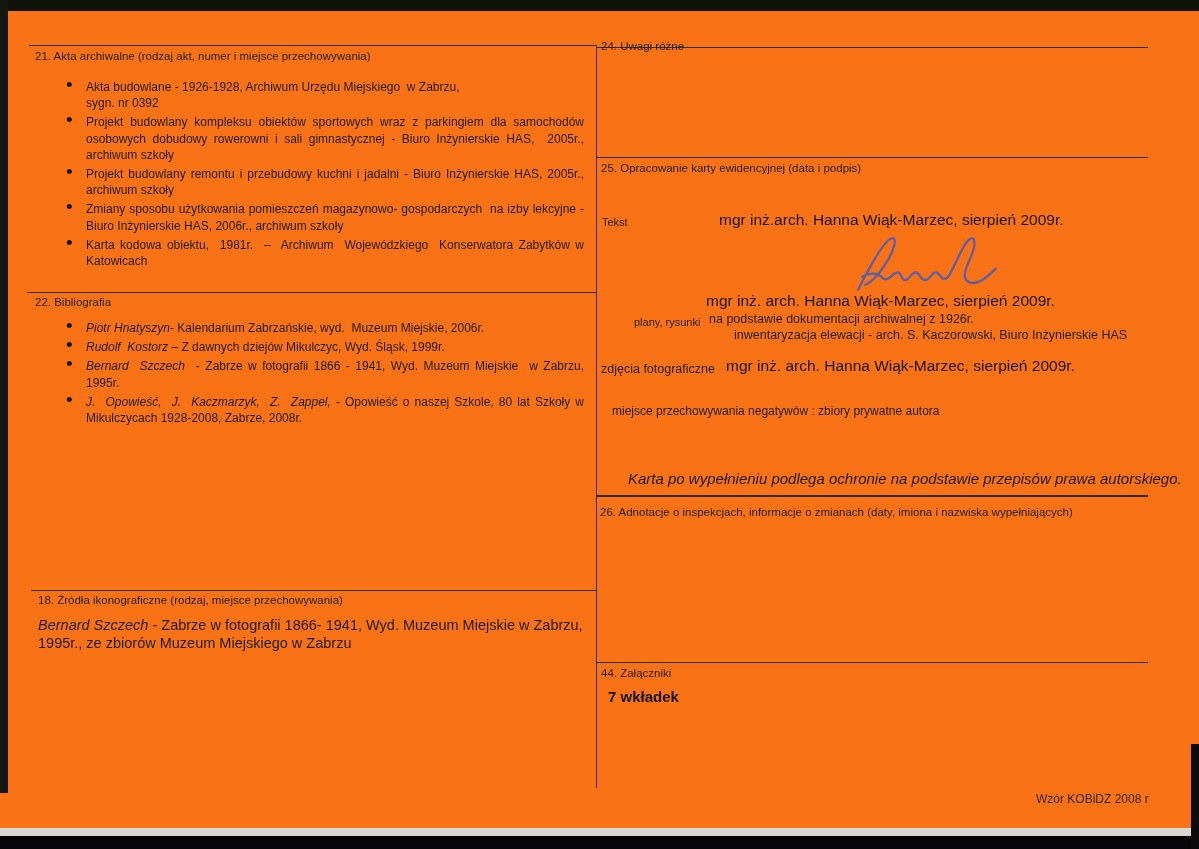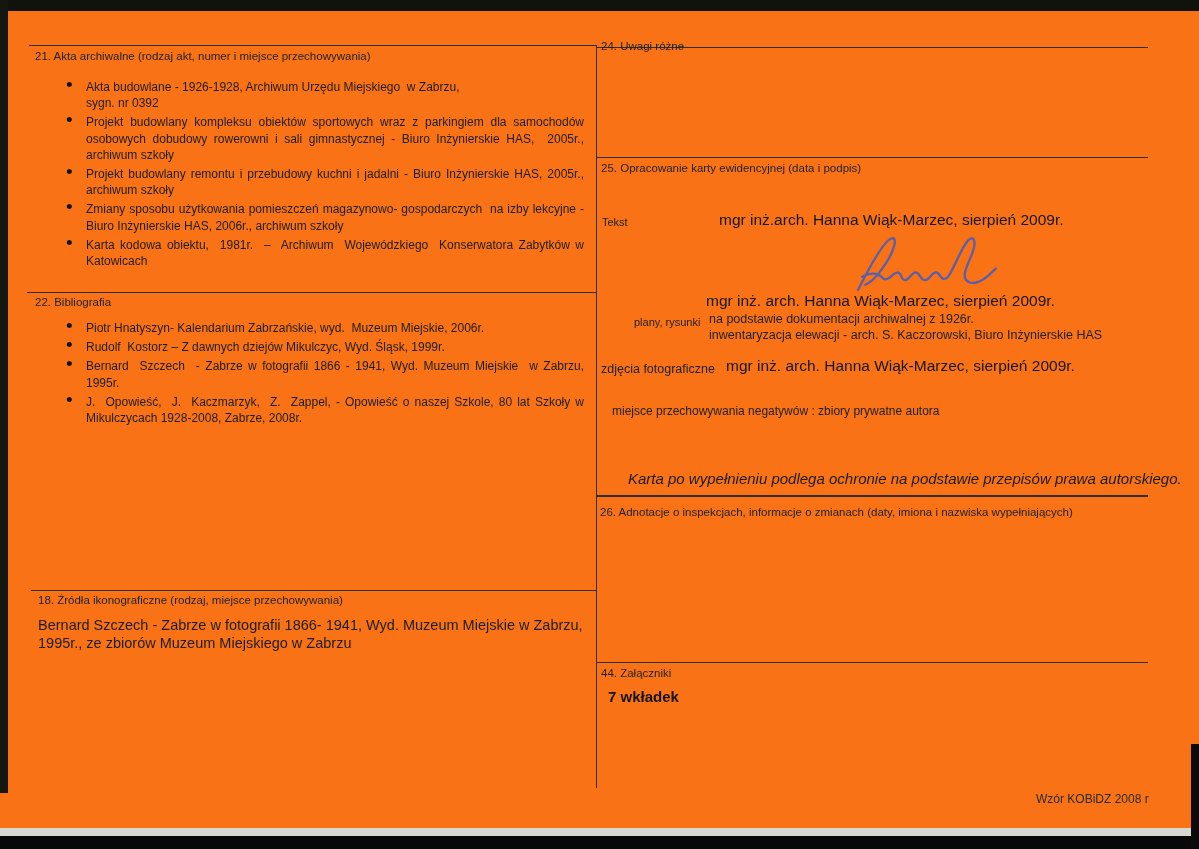--- a/index.html
+++ b/index.html
@@ -33,21 +33,21 @@
     font-size:12px;line-height:16.2px;
     text-align:justify;
     white-space:pre-wrap;
     color:#1d1d1d;
   }
   .bullet-list li::before{
     content:"\2022";
     position:absolute;left:8px;top:-2px;
     font-size:19px;color:#111;
   }
-  .italic{margin-top:32px;}
+  .italic{font-style:italic;margin-top:32px;}
   .para{position:absolute;font-size:14.5px;line-height:18px;color:#1d1d1d;}
 
   .label-sm{position:absolute;font-size:11px;color:#222;white-space:nowrap;}
   .label-xs{position:absolute;font-size:12.5px;color:#222;white-space:nowrap;}
   .value-lg{position:absolute;font-size:15.5px;color:#161616;white-space:nowrap;}
   .note-sm{position:absolute;font-size:12.5px;color:#222;white-space:nowrap;}
   .copyright{position:absolute;font-size:15px;font-style:italic;color:#1b1b1b;white-space:nowrap;}
   .attachment-value{position:absolute;font-size:15px;font-weight:bold;color:#141414;white-space:nowrap;}
   .footer-note{position:absolute;font-size:12px;color:#2a2a2a;white-space:nowrap;}
   .signature{position:absolute;left:848px;top:230px;width:172px;height:68px;}
@@ -106,21 +106,21 @@
     <path d="M10,58 C22,34 36,8 44,7 C49,7 45,20 38,31 C31,42 23,51 17,53
              M14,45 C23,40 30,42 34,46 C39,52 46,39 50,41 C54,43 52,50 58,48
              C62,46 64,39 68,41 C72,43 72,50 78,48 C82,46 84,39 88,41
              C92,43 92,50 98,46 C103,42 110,20 118,10 C124,3 128,9 122,24
              C116,38 111,48 121,51 C130,53 139,44 146,37" fill="none" stroke="#5b5fa8" stroke-width="2.3" stroke-linecap="round" stroke-linejoin="round"></path>
   </svg>
 
   <div class="label-sm" style="left:634px;top:297px;margin-top:19px;">plany, rysunki</div>
   <div class="value-lg" style="left:706px;top:292px;">mgr inż. arch. Hanna Wiąk-Marzec, sierpień 2009r.</div>
   <div class="note-sm" style="left:709px;top:312px;">na podstawie dokumentacji archiwalnej z 1926r.</div>
-  <div class="note-sm" style="left:709px;top:328px;">inwentaryzacja elewacji - arch. S. Kaczorowski,  Biuro Inżynierskie HAS</div>
+  <div class="note-sm" style="left:734px;top:328px;">inwentaryzacja elewacji - arch. S. Kaczorowski,  Biuro Inżynierskie HAS</div>
 
   <div class="label-xs" style="left:601px;top:362px;">zdjęcia fotograficzne</div>
   <div class="value-lg" style="left:726px;top:357px;">mgr inż. arch. Hanna Wiąk-Marzec, sierpień 2009r.</div>
 
   <div class="label-xs" style="left:601px;top:404px;font-size:12px;padding-left:11px;">miejsce przechowywania negatywów :  zbiory prywatne autora</div>
 
   <div class="copyright" style="left:628px;top:470px;">Karta po wypełnieniu podlega ochronie na podstawie przepisów prawa autorskiego.</div>
 
   <div class="sec-title" style="left:600px;top:506px;">26. Adnotacje o inspekcjach, informacje o zmianach (daty, imiona i nazwiska wypełniających)</div>
 

